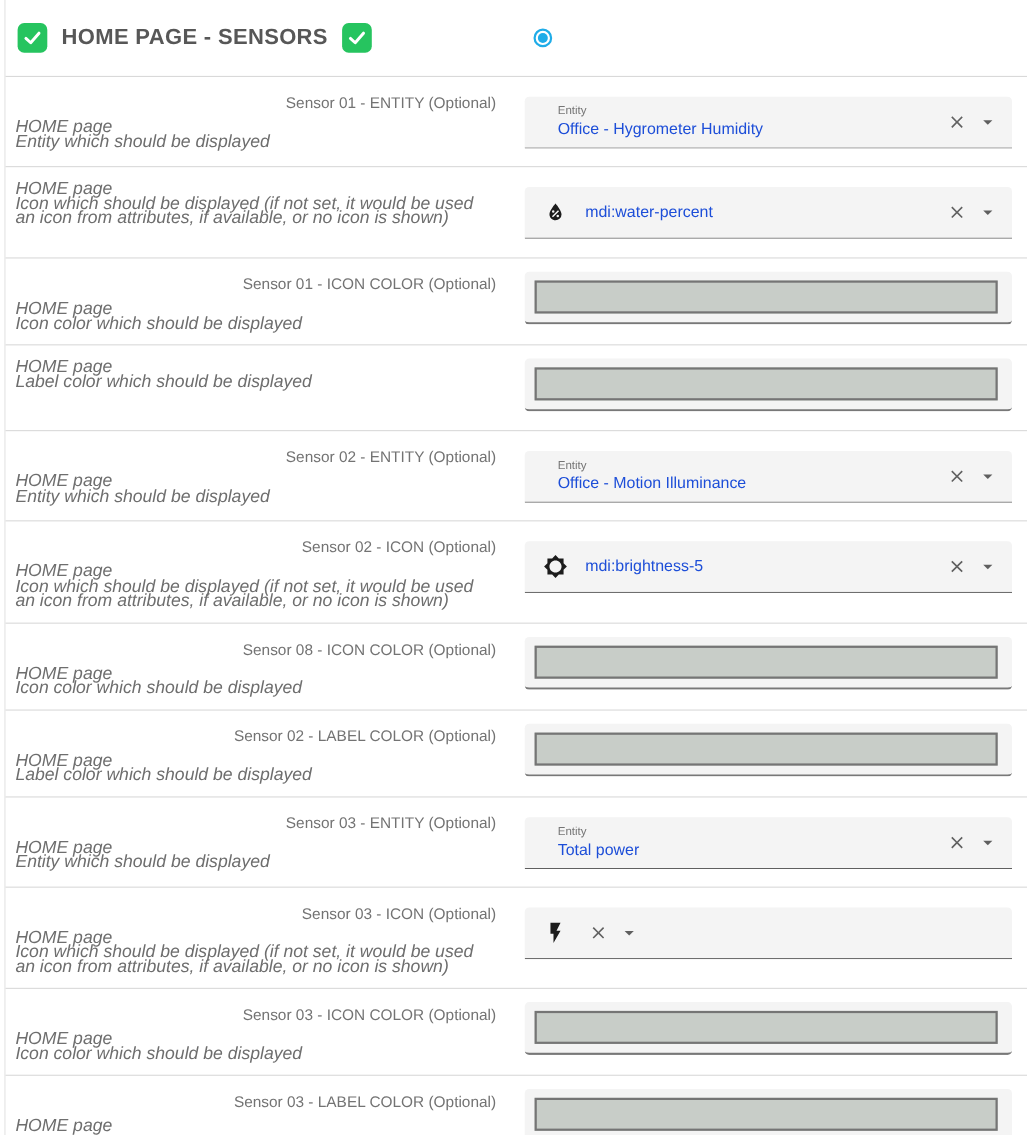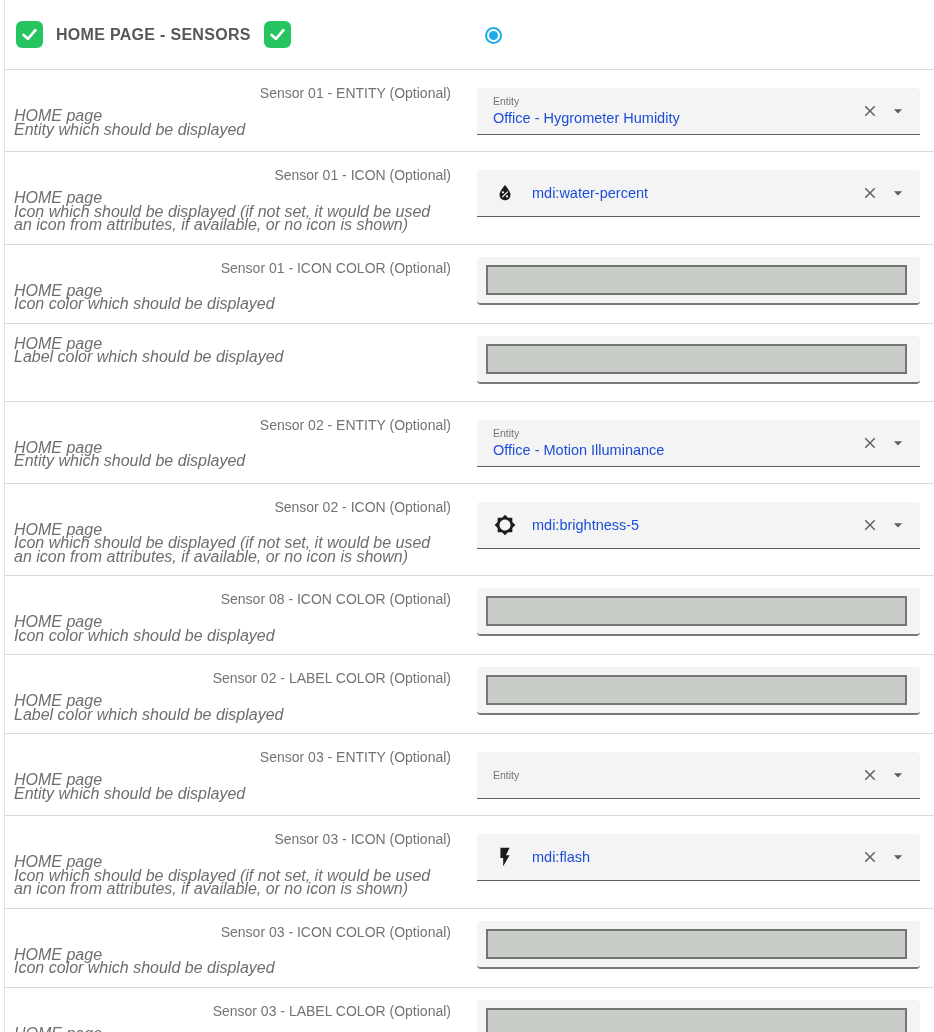--- a/index.html
+++ b/index.html
@@ -28,21 +28,21 @@
     padding-left: 11px;
   }
   .chk {
     width: 27px; height: 27px; border-radius: 6px;
     background: #26c45f;
     display: inline-flex; align-items: center; justify-content: center;
     flex: 0 0 27px;
   }
   .chk svg { display:block; }
   .hdr-title {
-    font-size: 16px; font-weight: 700; color: #575757;
+    font-size: 20px; font-weight: 700; color: #575757;
     margin: 0 13px; letter-spacing: .3px; white-space: nowrap;
   }
   .radio {
     width: 17px; height: 17px; border-radius: 50%;
     border: 2px solid #1face8;
     display: inline-flex; align-items: center; justify-content: center;
     margin-left: 8px; cursor: pointer;
   }
   .radio .dot { width: 9px; height: 9px; border-radius: 50%; background: #1face8; }
   
@@ -67,21 +67,21 @@
   
   .tf {
     background: #f4f4f4;
     border-bottom: 1px solid #5f5f5f;
     border-radius: 4px 4px 0 0;
     height: 47px;
     display: flex; align-items: center;
     padding: 0 10px 0 16px;
     cursor: pointer;
   }
-  .tf-inner { flex: 1; display: flex; flex-direction: column; justify-content: center; gap: 3px; min-width: 0; }
+  .tf-inner { flex: 1; display: flex; flex-direction: column; justify-content: center; gap: 3px; min-width: 0; margin-left: 14px; }
   .tf-label { font-size: 10.5px; color: #757575; line-height: 11px; }
   .tf-value { font-size: 14.5px; color: #1d4ed8; line-height: 16px; white-space: nowrap; overflow: hidden; }
   .icon-cell { flex: 0 0 24px; margin-right: 15px; display: flex; align-items: center; justify-content: center; }
   .icon-cell svg { display: block; }
   .tf .grow { flex: 1; }
   .tfbtn {
     display: inline-flex; align-items: center; justify-content: center;
     width: 24px; height: 24px; cursor: pointer; flex: 0 0 24px;
   }
   .tfbtn + .tfbtn { margin-left: 4px; }
@@ -150,21 +150,20 @@
           <svg width="20" height="20" viewBox="0 0 24 24">
                 <path d="M7 10l5 5 5-5z" fill="#5f5f5f"></path>
               </svg>
         </span>
       </div>
 
     </div>
   </div>
       <div class="row t-icon">
     <div class="row-text">
-      <div class="row-title">Sensor 01 - ICON (Optional)</div>
       <div class="row-sub">HOME page</div>
       <div class="row-desc">Icon which should be displayed (if not set, it would be used an icon from attributes, if available, or no icon is shown)</div>
     </div>
     <div class="row-field pt-tf">
 
       <div class="tf">
         <span class="icon-cell">
           <svg width="22" height="22" viewBox="0 0 24 24">
                 <path fill-rule="evenodd" fill="#1c1c1c" d="M12,3.25C12,3.25 6,10 6,14C6,17.32 8.69,20 12,20A6,6 0 0,0 18,14C18,10 12,3.25 12,3.25M14.47,9.97L15.53,11.03L9.53,17.03L8.47,15.97M9.75,10A1.25,1.25 0 0,1 11,11.25A1.25,1.25 0 0,1 9.75,12.5A1.25,1.25 0 0,1 8.5,11.25A1.25,1.25 0 0,1 9.75,10M14.25,14.5A1.25,1.25 0 0,1 15.5,15.75A1.25,1.25 0 0,1 14.25,17A1.25,1.25 0 0,1 13,15.75A1.25,1.25 0 0,1 14.25,14.5Z"></path>
               </svg>
@@ -302,20 +301,21 @@
     <div class="row-text">
       <div class="row-title">Sensor 03 - ENTITY (Optional)</div>
       <div class="row-sub">HOME page</div>
       <div class="row-desc">Entity which should be displayed</div>
     </div>
     <div class="row-field pt-tf">
 
       <div class="tf">
         <div class="tf-inner">
           <div class="tf-label">Entity</div>
+          <div class="tf-value">Total power</div>
         </div>
         <span class="tfbtn">
           <svg width="18" height="18" viewBox="0 0 24 24">
                 <path d="M19 6.41L17.59 5 12 10.59 6.41 5 5 6.41 10.59 12 5 17.59 6.41 19 12 13.41 17.59 19 19 17.59 13.41 12Z" fill="#616161"></path>
               </svg>
         </span>
         <span class="tfbtn">
           <svg width="20" height="20" viewBox="0 0 24 24">
                 <path d="M7 10l5 5 5-5z" fill="#5f5f5f"></path>
               </svg>
@@ -332,21 +332,20 @@
     </div>
     <div class="row-field pt-tf">
 
       <div class="tf">
 
         <span class="icon-cell">
           <svg width="22" height="22" viewBox="0 0 24 24">
                 <path fill="#1c1c1c" d="M7,2V13H10V22L17,10H13L17,2H7Z"></path>
               </svg>
         </span>
-        <div class="tf-value grow">mdi:flash</div>
         <span class="tfbtn">
           <svg width="18" height="18" viewBox="0 0 24 24">
                 <path d="M19 6.41L17.59 5 12 10.59 6.41 5 5 6.41 10.59 12 5 17.59 6.41 19 12 13.41 17.59 19 19 17.59 13.41 12Z" fill="#616161"></path>
               </svg>
         </span>
         <span class="tfbtn">
           <svg width="20" height="20" viewBox="0 0 24 24">
                 <path d="M7 10l5 5 5-5z" fill="#5f5f5f"></path>
               </svg>
         </span>

